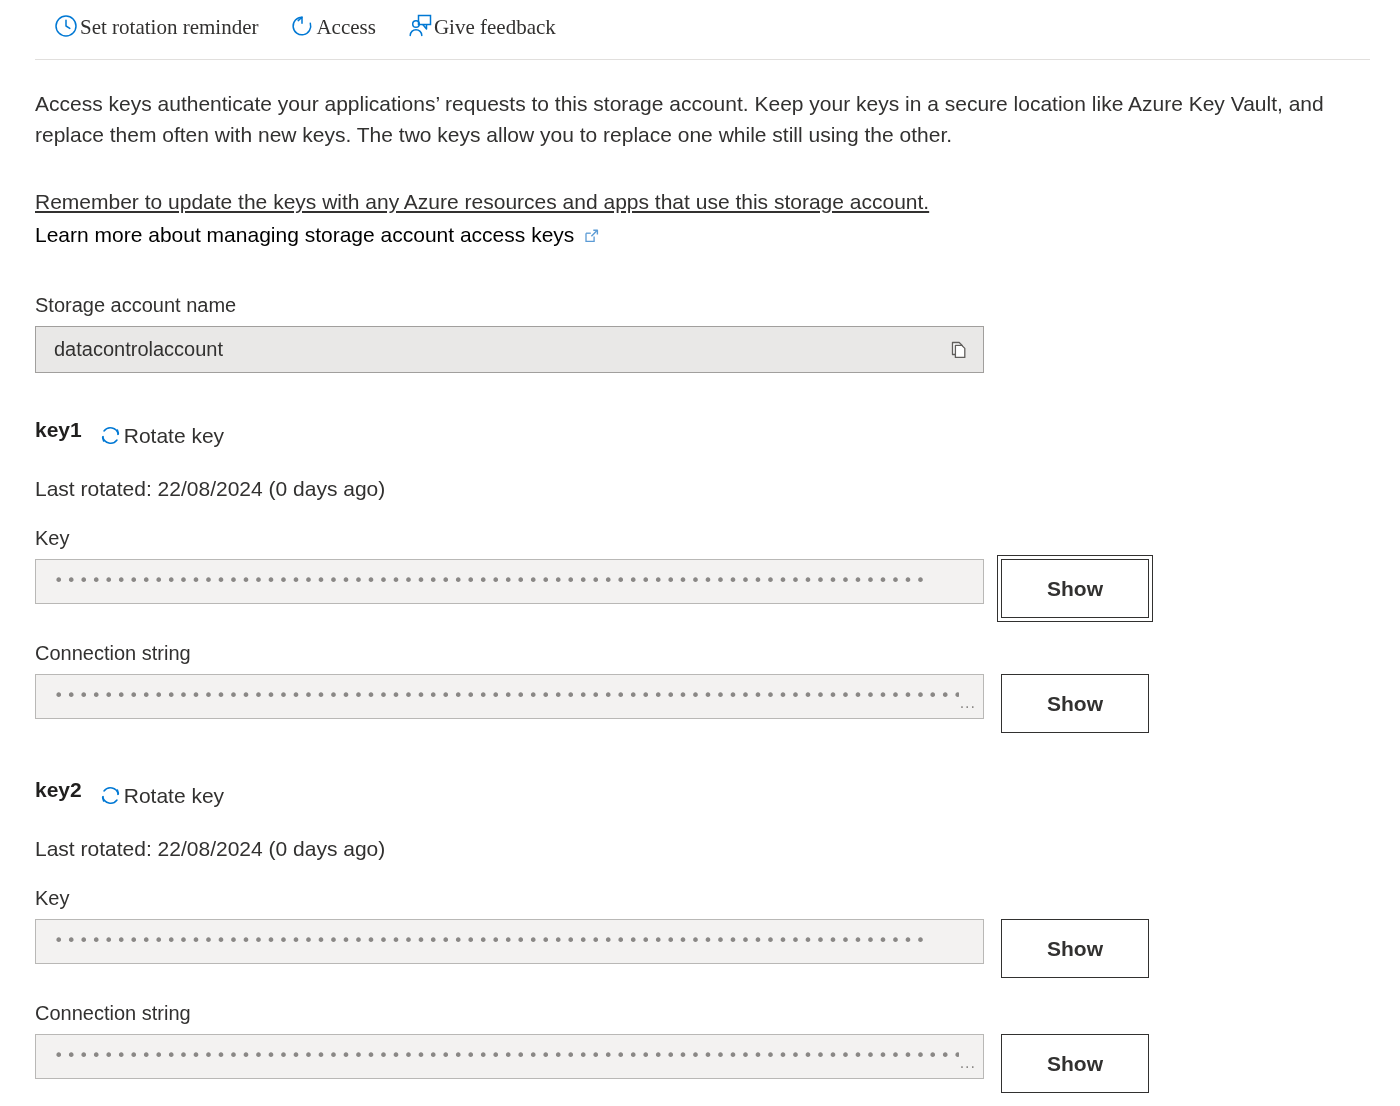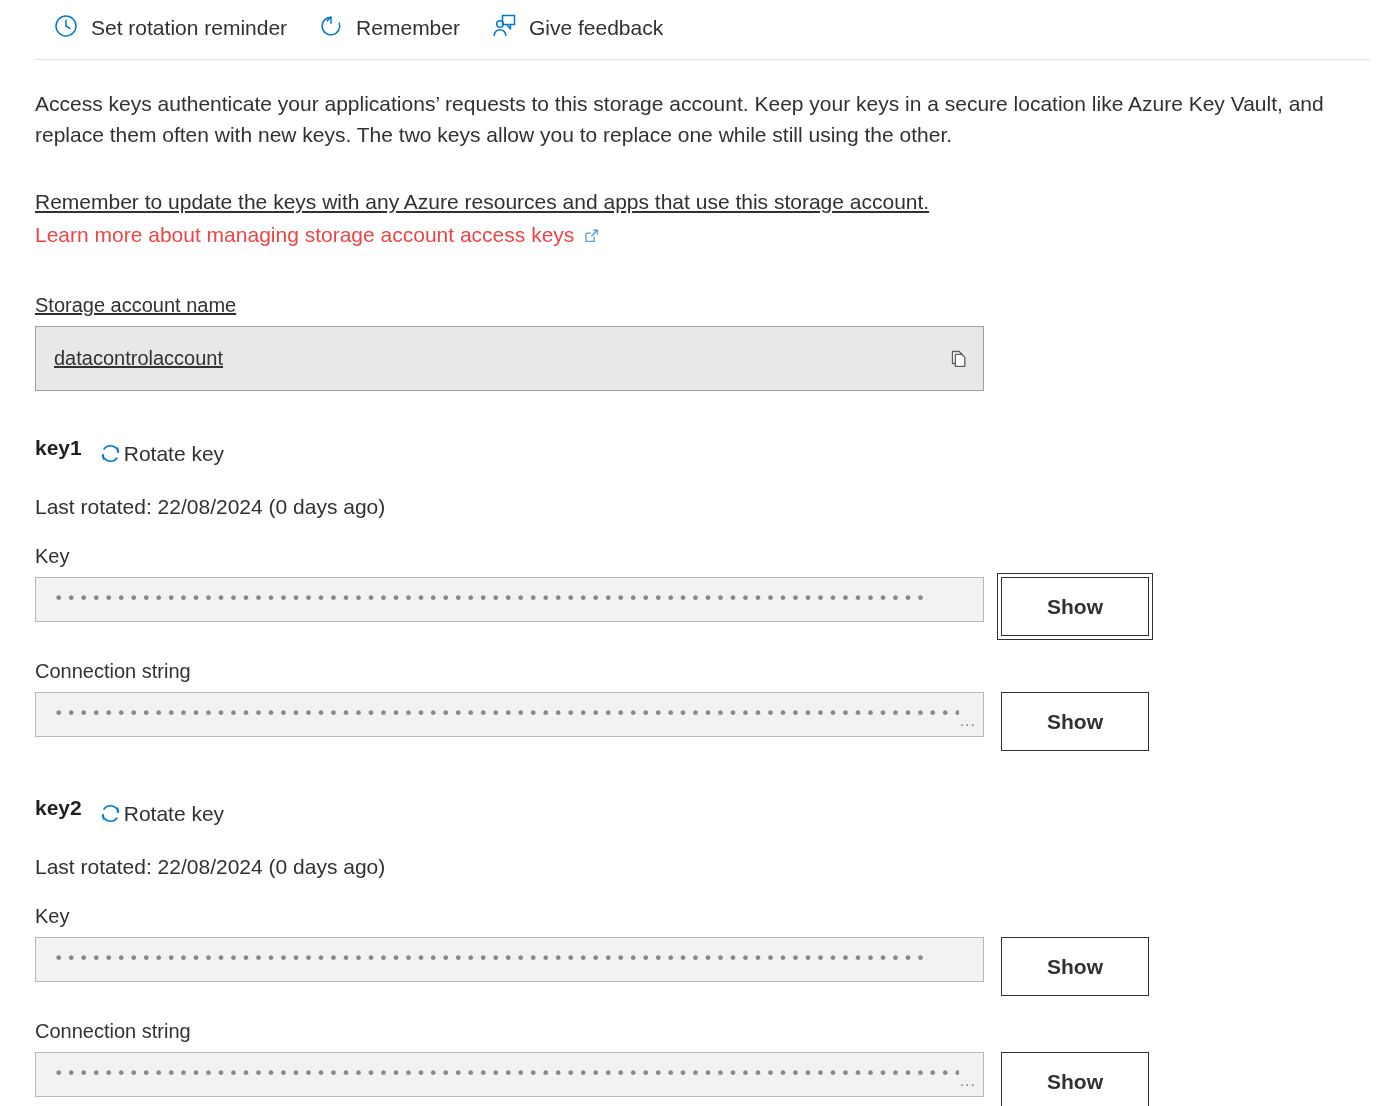--- a/index.html
+++ b/index.html
@@ -21,26 +21,25 @@
   .toolbar {
     display: flex;
     align-items: center;
     gap: 26px;
     padding: 0 0 0 50px;
     height: 52px;
   }
   .cmd {
     display: flex;
     align-items: center;
-    gap: 11px;
     cursor: pointer;
     background: none;
     border: none;
     padding: 4px 2px;
-    font-family: Liberation Sans, sans-serif;
+    font-family: Liberation Serif, serif;
     font-size: 21px;
     color: #323130;
     line-height: 1;
     white-space: nowrap;
   }
   .cmd .glyph {
     width: 28px;
     height: 28px;
     display: inline-flex;
     align-items: center;
@@ -74,21 +73,21 @@
   .para.p1 { width: 1320px; }
   .para.p2 { margin-top: 36px; text-decoration: underline; }
 
   .link-row {
     margin-top: 2px;
     display: flex;
     align-items: center;
     gap: 9px;
   }
   .link {
-    color: #ef4444;
+    color: #000000;
     font-size: 21px;
     line-height: 31px;
     text-decoration: none;
     cursor: pointer;
   }
   .extlink-icon {
     width: 17px;
     height: 17px;
     display: inline-flex;
     align-items: center;
@@ -108,21 +107,21 @@
   
   .input-row {
     display: flex;
     align-items: stretch;
     gap: 17px;
   }
   .txtbox {
     position: relative;
     border: 1px solid #a19f9d;
     background: #e9e8e7;
-    height: 65px;
+    height: 47px;
     display: flex;
     align-items: center;
     padding: 0 8px 0 18px;
     font-size: 20px;
     color: #323130;
   }
   .txtbox.account { width: 949px; }
   .txtbox.readonly-light {
     background: #f3f2f1;
     border: 1px solid #b9b8b6;
@@ -240,21 +239,21 @@
     <span class="label">Set rotation reminder</span>
   </button>
 
   <button class="cmd">
     <span class="glyph">
       <svg width="26" height="26" viewBox="0 0 26 26">
         <path d="M13 4.2 A8.8 8.8 0 1 0 21.3 10.3" fill="none" stroke="#0078d4" stroke-width="1.5" stroke-linecap="round"></path>
         <path d="M13 4.2 L13 10.2 M13 4.2 L9.2 7.6" fill="none" stroke="#0078d4" stroke-width="1.5" stroke-linecap="round" stroke-linejoin="round"></path>
       </svg>
     </span>
-    <span class="label">Remember</span>
+    <span class="label">Access</span>
   </button>
 
   <button class="cmd">
     <span class="glyph">
       <svg width="28" height="28" viewBox="0 0 28 28">
         <rect x="12.5" y="3.5" width="12" height="9" fill="none" stroke="#0078d4" stroke-width="1.5"></rect>
         <path d="M20.5 12.5 L20.5 17 L16.8 12.5" fill="none" stroke="#0078d4" stroke-width="1.5" stroke-linejoin="round"></path>
         <circle cx="10" cy="12" r="3.3" fill="none" stroke="#0078d4" stroke-width="1.5"></circle>
         <path d="M4.2 23.5 a5.8 5.8 0 0 1 11.6 0" fill="none" stroke="#0078d4" stroke-width="1.5" stroke-linecap="round"></path>
       </svg>
@@ -276,21 +275,21 @@
     <span class="extlink-icon">
       <svg width="16" height="16" viewBox="0 0 16 16">
         <path d="M2 5.2 L2 13.3 L10.1 13.3 L10.1 8.6" fill="none" stroke="#5b9bd5" stroke-width="1.3"></path>
         <path d="M2 5.2 L6.8 5.2" fill="none" stroke="#5b9bd5" stroke-width="1.3"></path>
         <path d="M7.4 8.2 L13.3 2.3" fill="none" stroke="#5b9bd5" stroke-width="1.4"></path>
         <path d="M9.3 2.3 L13.4 2.3 L13.4 6.4" fill="none" stroke="#5b9bd5" stroke-width="1.4" stroke-linejoin="round"></path>
       </svg>
     </span>
   </div>
 
-  <div style="margin-top:42px;text-decoration:underline;">
+  <div style="margin-top:42px;">
     <div class="field-label">Storage account name</div>
     <div class="txtbox account">
       <span class="value">datacontrolaccount</span>
       <button class="copy-btn">
         <svg width="22" height="22" viewBox="0 0 22 22">
           <path d="M5.5 3.5 L12.2 3.5 L15.2 6.5 L15.2 15.5 L5.5 15.5 Z" fill="#ffffff" stroke="#605e5c" stroke-width="1.3" stroke-linejoin="round"></path>
           <path d="M8.4 6.4 L14.8 6.4 L17.8 9.4 L17.8 18.4 L8.4 18.4 Z" fill="#ffffff" stroke="#605e5c" stroke-width="1.3" stroke-linejoin="round"></path>
         </svg>
       </button>
     </div>

